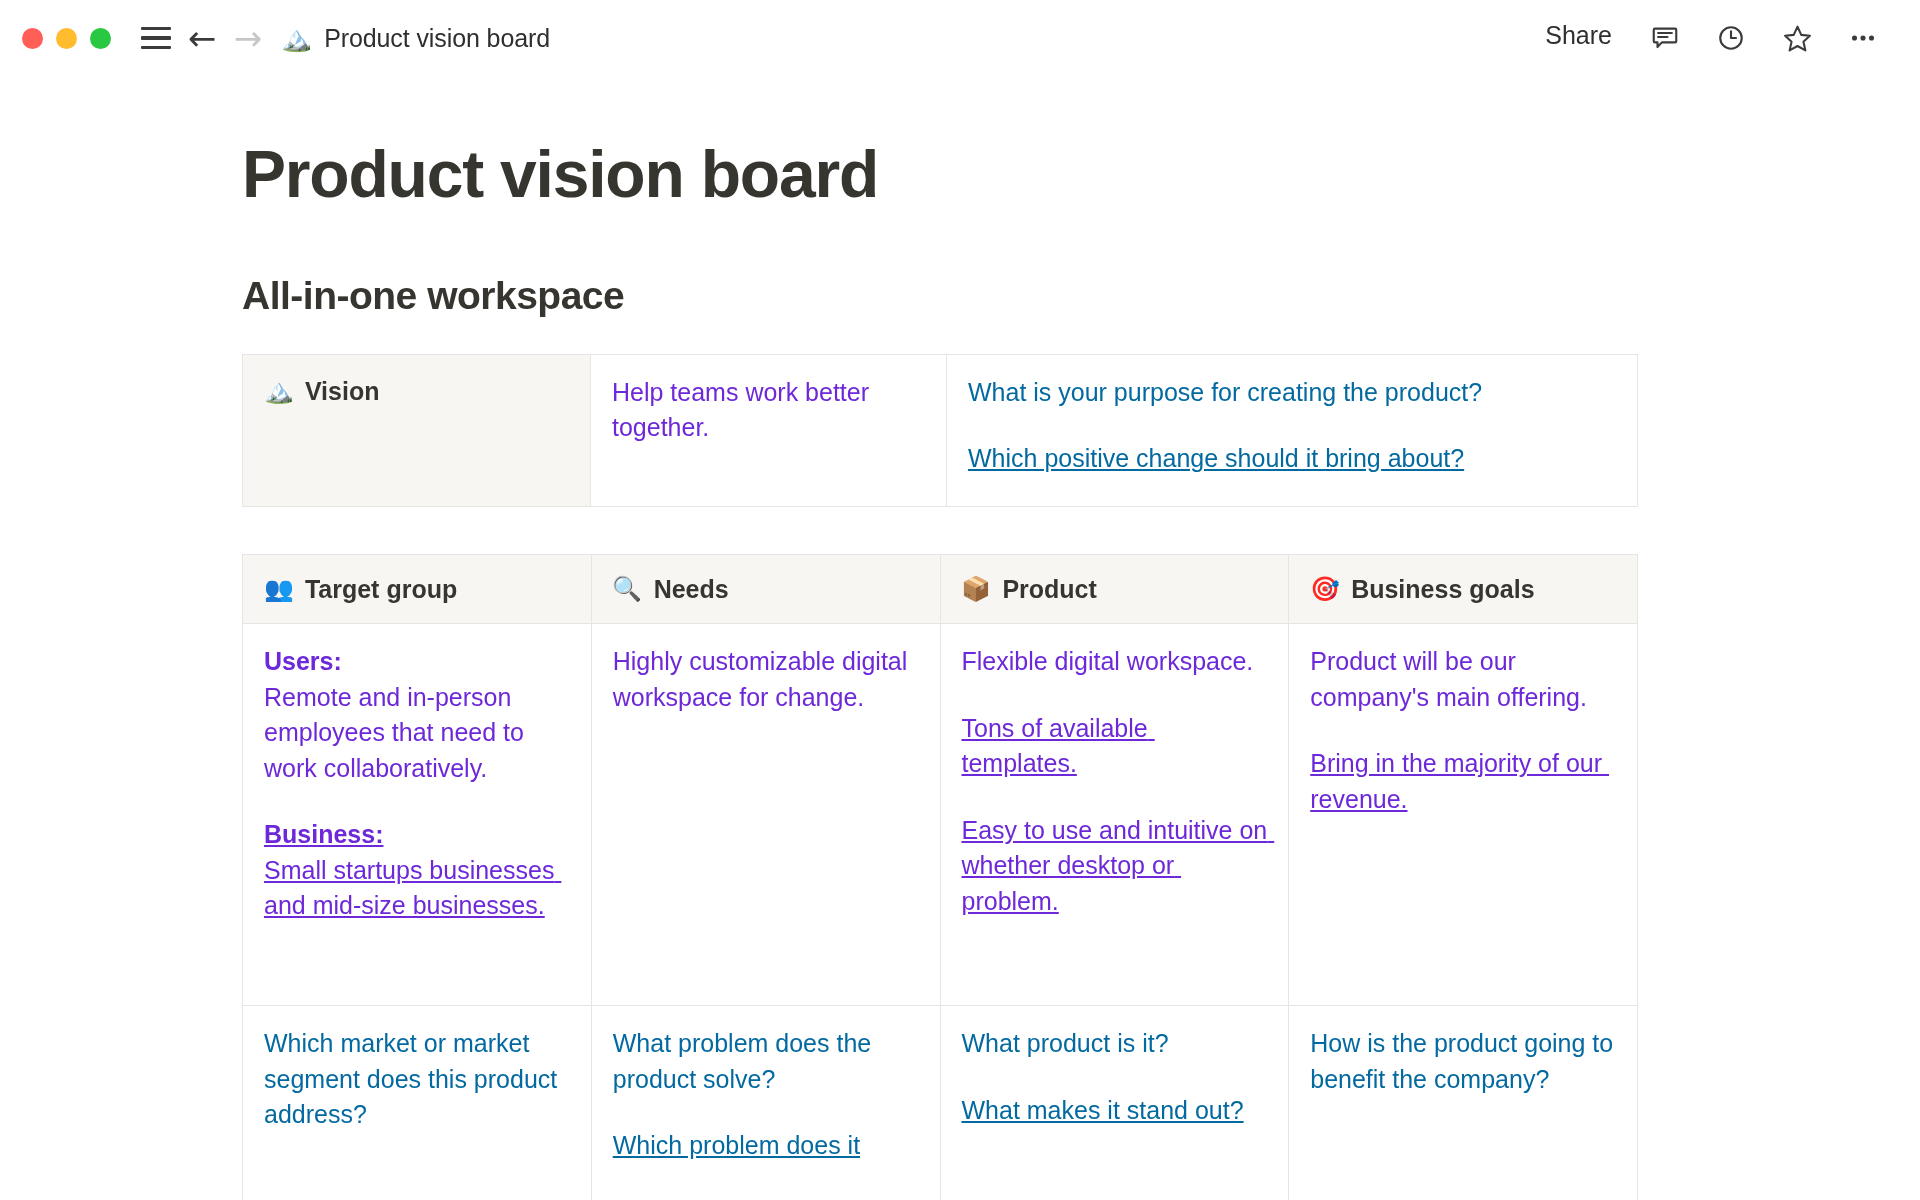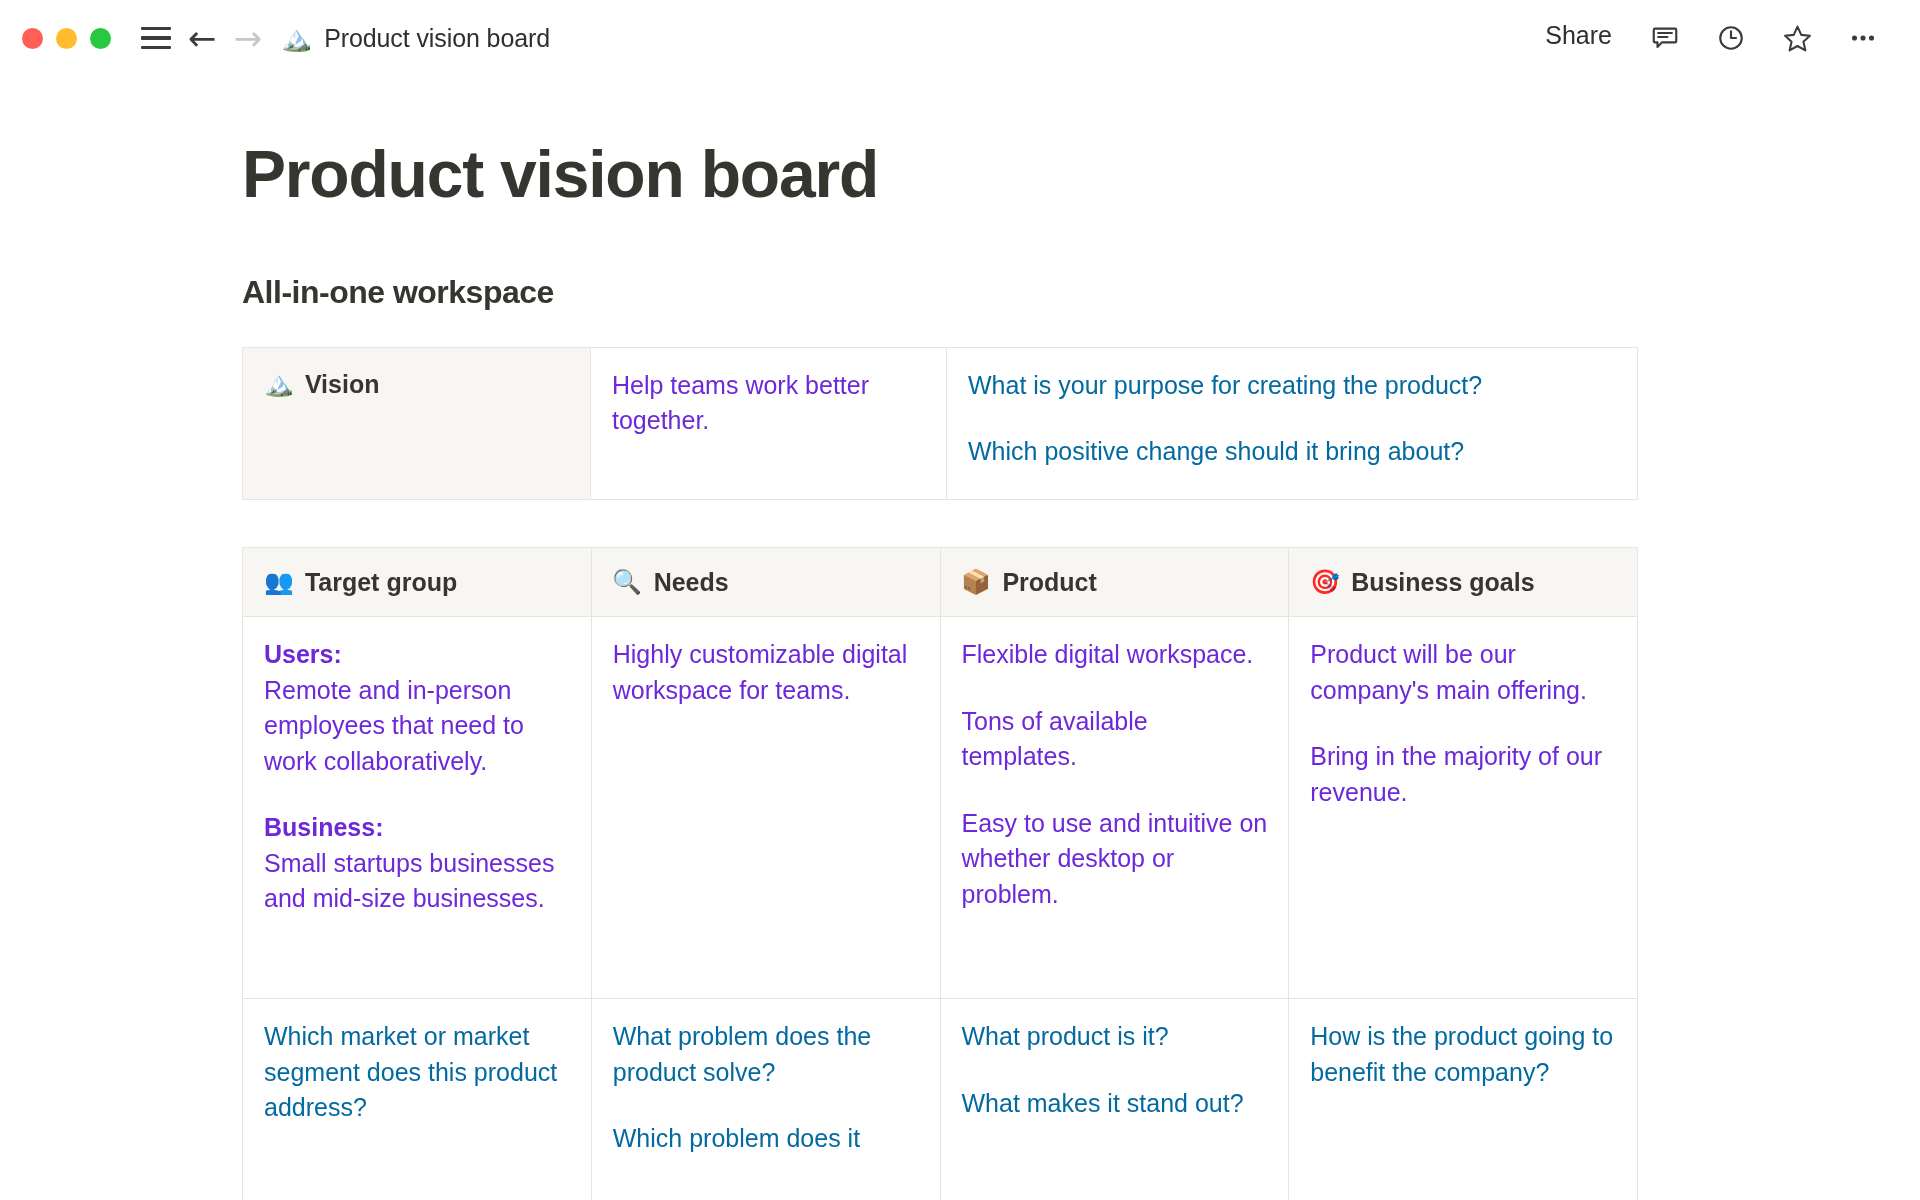--- a/index.html
+++ b/index.html
@@ -83,21 +83,21 @@
   }
   h1.page-title {
     font-size: 66px;
     font-weight: 700;
     color: #37352f;
     letter-spacing: -1.2px;
     line-height: 1.12;
     margin-top: 62px;
   }
   h2.page-subtitle {
-    font-size: 32px;
+    font-size: 39px;
     font-weight: 700;
     color: #37352f;
     letter-spacing: -0.5px;
     margin-top: 62px;
   }
 
   
   .vtable {
     border-collapse: collapse;
     table-layout: fixed;
@@ -137,21 +137,21 @@
   .cell-text {
     font-size: 25px;
     line-height: 1.42;
     color: #6d28d9;
     white-space: pre-wrap;
   }
   .cell-text.muted { color: #0369a1; }
   .cell-text .lbl { font-weight: 700; }
 
   .para { margin: 0; }
-  .para + .para { margin-top: 31px; }
+  .para + .para { margin-top: 31px; text-decoration: underline; }
 
   
   .table-grid { width: 1395px; margin-top: 47px; }
   .table-grid col { width: 348.75px; }
   .table-grid tr.hdr { height: 64px; }
   .table-grid tr.hdr td { padding-top: 18px; padding-bottom: 18px; }
   .table-grid tr.body td { height: 382px; }
 </style>
 </head>
 <body>
@@ -282,21 +282,21 @@
             </div>
           </td>
         </tr>
 
         <tr class="body">
           <td>
               <div class="cell-text para"><span class="lbl">Users:</span><br>Remote and in-person employees that need to work collaboratively.</div>
               <div class="cell-text para"><span class="lbl">Business:</span><br>Small startups businesses and mid-size businesses.</div>
             </td>
           <td>
-              <div class="cell-text para">Highly customizable digital workspace for teams.</div>
+              <div class="cell-text para">Highly customizable digital workspace for change.</div>
             </td>
           <td>
               <div class="cell-text para">Flexible digital workspace.</div>
               <div class="cell-text para">Tons of available templates.</div>
               <div class="cell-text para">Easy to use and intuitive on whether desktop or problem.</div>
             </td>
           <td>
               <div class="cell-text para">Product will be our company's main offering.</div>
               <div class="cell-text para">Bring in the majority of our revenue.</div>
             </td>

